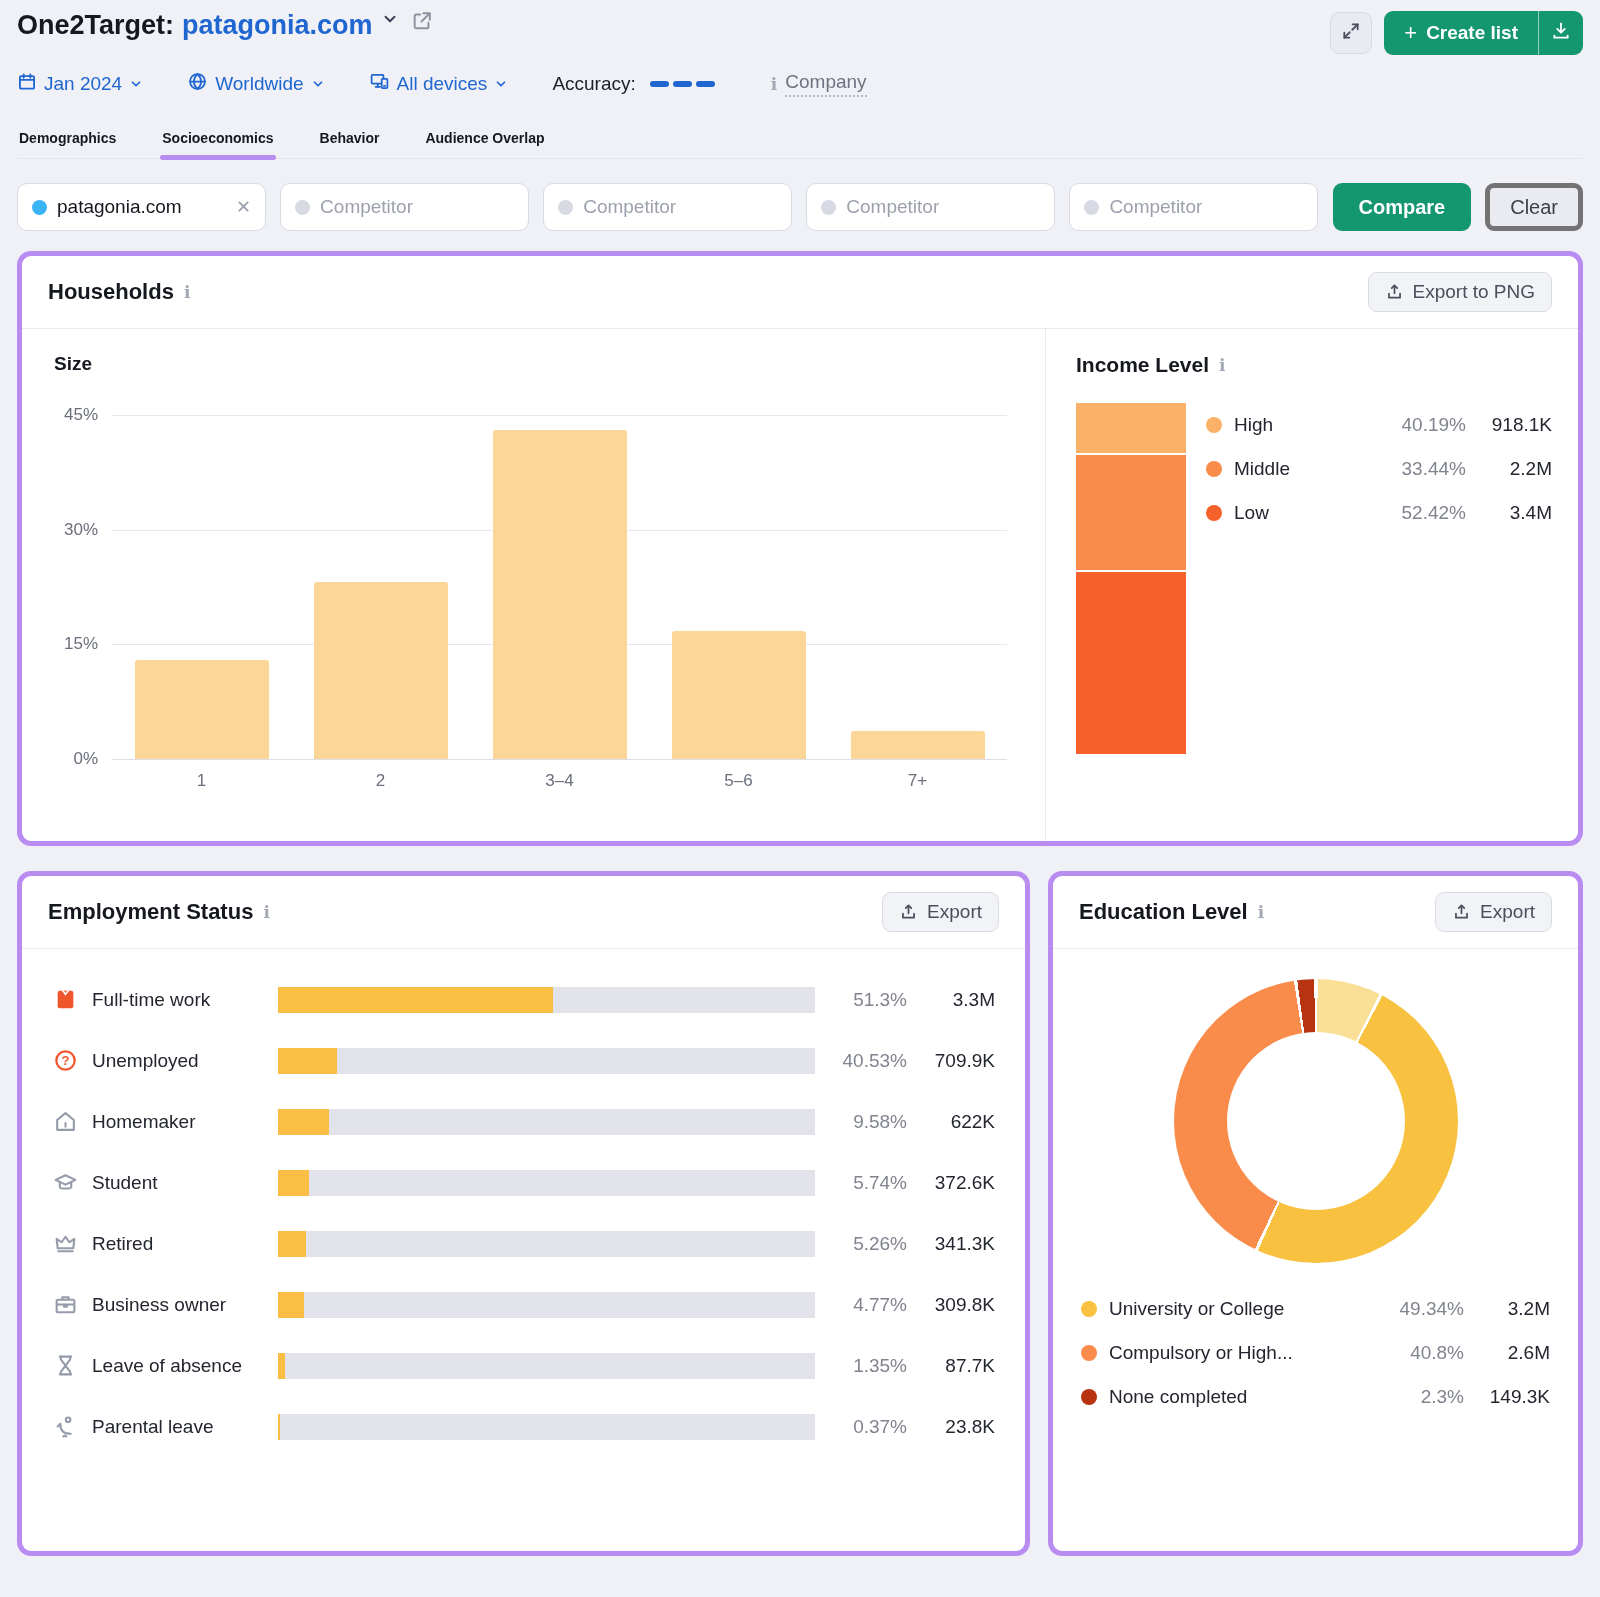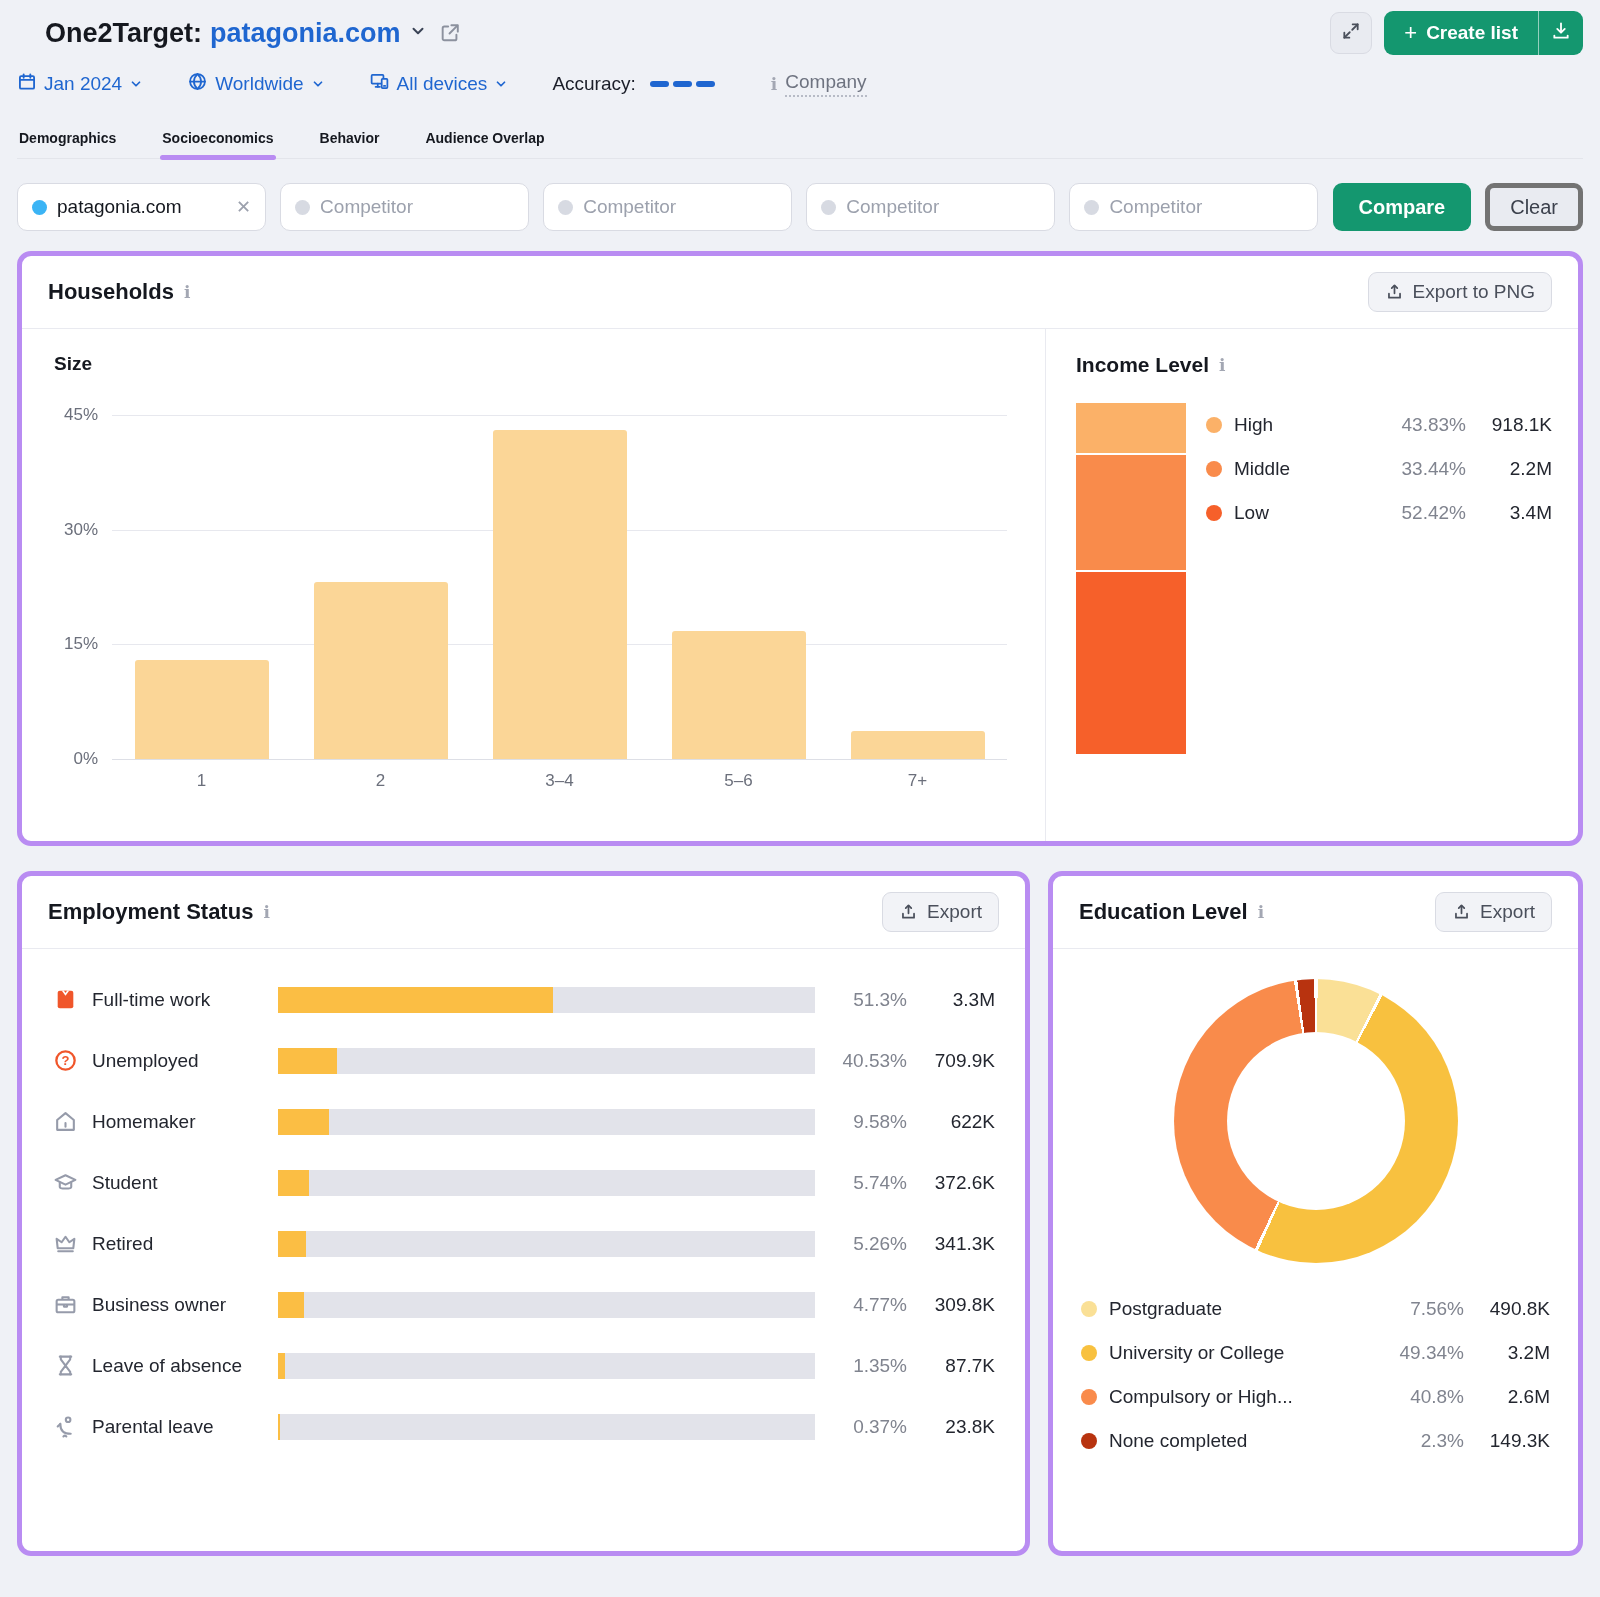--- a/index.html
+++ b/index.html
@@ -6,21 +6,21 @@
   html,body { width:1600px; height:1597px; }
   body {
     background:#EFF1F6;
     font-family:"Liberation Sans","DejaVu Sans",sans-serif;
     color:#1E212C;
     overflow:hidden;
   }
   .page { padding:10px 17px 0 17px; }
 
   
-  .title-row { display:flex; align-items:center; height:46px;margin-left:28px; }
+  .title-row { display:flex; height:46px; }
   .page-title { font-size:27px; font-weight:700; color:#15181F; }
   .page-title .domain { color:#1F66D0; margin-left:8px; }
   .chev { display:inline-block; margin-left:8px; }
   .ext-link { margin-left:12px; display:inline-flex; }
   .title-actions { margin-left:auto; display:flex; align-items:center; gap:12px; }
   .expand-btn {
     width:42px; height:42px; border:1px solid #D9DBE3; border-radius:9px;
     background:#E9EBF1; display:flex; align-items:center; justify-content:center; cursor:pointer;
   }
   .create-list {
@@ -336,21 +336,21 @@
         <div class="income-body">
           <div class="income-bar">
             <div class="income-seg" style="height: 14.14%; background: rgb(251, 177, 104);"></div>
             <div class="income-seg" style="height: 33.44%; background: rgb(249, 139, 75);"></div>
             <div class="income-seg" style="height: 52.42%; background: rgb(246, 96, 42);"></div>
           </div>
           <div class="legend">
             <div class="legend-row">
               <span class="ldot" style="background: rgb(251, 177, 104);"></span>
               <span class="lname">High</span>
-              <span class="lpct">43.83%</span>
+              <span class="lpct">40.19%</span>
               <span class="lval">918.1K</span>
             </div>
             <div class="legend-row">
               <span class="ldot" style="background: rgb(249, 139, 75);"></span>
               <span class="lname">Middle</span>
               <span class="lpct">33.44%</span>
               <span class="lval">2.2M</span>
             </div>
             <div class="legend-row">
               <span class="ldot" style="background: rgb(246, 96, 42);"></span>
@@ -527,26 +527,20 @@
               <path d="M5 13.5v5h14v-5"></path>
             </svg>
           <span>Export</span>
         </button>
       </div>
       <div class="donut-wrap">
         <div class="donut" id="edu-donut" style="background: conic-gradient(rgb(255, 255, 255) 0deg, rgb(255, 255, 255) 0.7deg, rgb(250, 224, 150) 0.7deg, rgb(250, 224, 150) 26.516deg, rgb(255, 255, 255) 26.516deg, rgb(255, 255, 255) 27.216deg, rgb(255, 255, 255) 27.216deg, rgb(255, 255, 255) 27.916deg, rgb(248, 193, 63) 27.916deg, rgb(248, 193, 63) 204.14deg, rgb(255, 255, 255) 204.14deg, rgb(255, 255, 255) 204.84deg, rgb(255, 255, 255) 204.84deg, rgb(255, 255, 255) 205.54deg, rgb(249, 139, 75) 205.54deg, rgb(249, 139, 75) 351.02deg, rgb(255, 255, 255) 351.02deg, rgb(255, 255, 255) 351.72deg, rgb(255, 255, 255) 351.72deg, rgb(255, 255, 255) 352.42deg, rgb(184, 51, 15) 352.42deg, rgb(184, 51, 15) 359.3deg, rgb(255, 255, 255) 359.3deg, rgb(255, 255, 255) 360deg);"></div>
       </div>
       <div class="edu-legend">
         <div class="legend-row">
-          <span class="ldot" style="background: rgb(250, 224, 150);"></span>
-          <span class="lname">Postgraduate</span>
-          <span class="lpct">7.56%</span>
-          <span class="lval">490.8K</span>
-        </div>
-        <div class="legend-row">
           <span class="ldot" style="background: rgb(248, 193, 63);"></span>
           <span class="lname">University or College</span>
           <span class="lpct">49.34%</span>
           <span class="lval">3.2M</span>
         </div>
         <div class="legend-row">
           <span class="ldot" style="background: rgb(249, 139, 75);"></span>
           <span class="lname">Compulsory or High...</span>
           <span class="lpct">40.8%</span>
           <span class="lval">2.6M</span>

